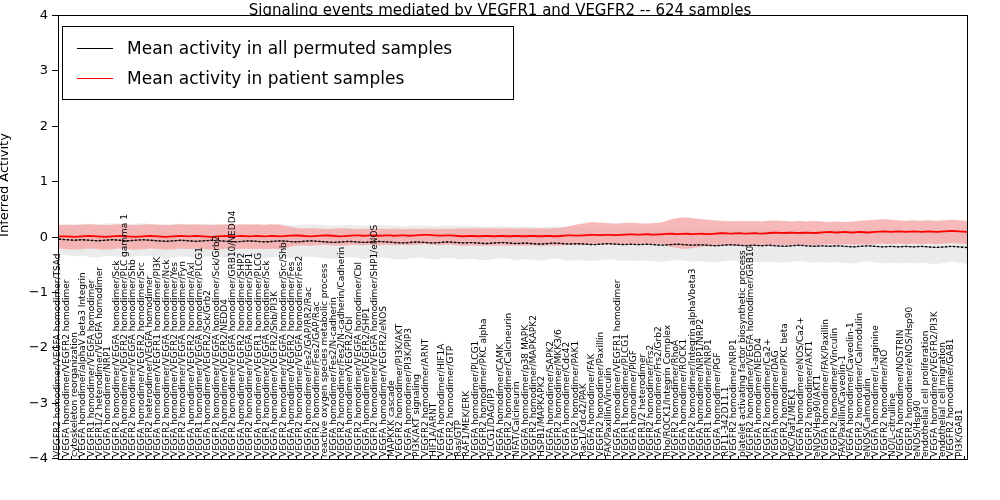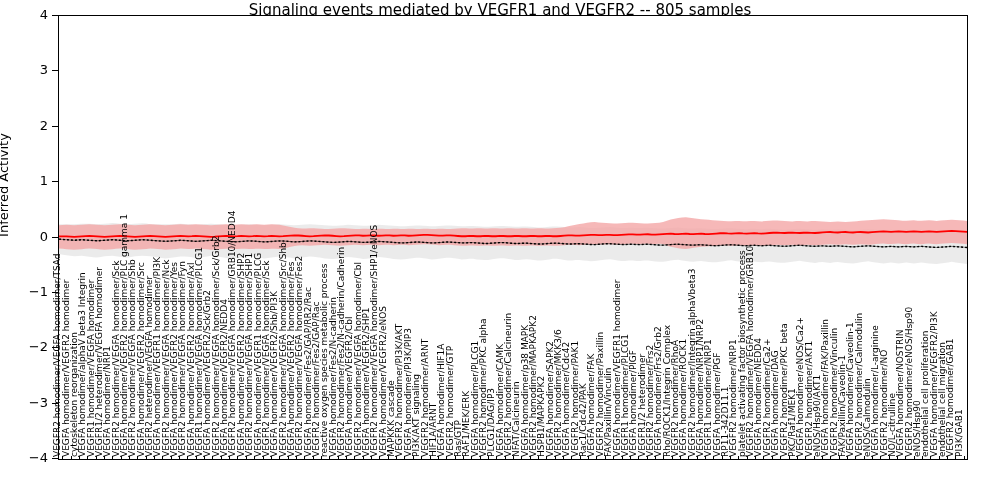--- a/index.html
+++ b/index.html
@@ -40,21 +40,21 @@
       margin-right:14px;margin-left:4px;}
   .legend-text{font-size:17px;white-space:nowrap;}
 
   svg{display:block;}
 </style>
 </head>
 <body>
 
 <div id="fig">
 
-  <div id="chart-title">Signaling events mediated by VEGFR1 and VEGFR2 -- 805 samples</div>
+  <div id="chart-title">Signaling events mediated by VEGFR1 and VEGFR2 -- 624 samples</div>
 
   <div id="ylabel">
     <span>Inferred Activity</span>
   </div>
 
   <div id="ytick-layer">
       <div class="ytick-label" style="left: 18px; top: 15px;">4</div>
       <div class="ytick-mark" style="top: 15px;"></div>
       <div class="ytick-label" style="left: 18px; top: 70.375px;">3</div>
       <div class="ytick-mark" style="top: 70.375px;"></div>
@@ -298,15 +298,25 @@
       <div class="xtl" style="left: 880.78px;">VEGFA homodimer/VEGFR2/PI3K</div>
       <div class="xtick-mark" style="left: 880.78px;"></div>
       <div class="xtl" style="left: 889.128px;">endothelial cell migration</div>
       <div class="xtick-mark" style="left: 889.128px;"></div>
       <div class="xtl" style="left: 897.477px;">VEGFR2 homodimer/GAB1</div>
       <div class="xtick-mark" style="left: 897.477px;"></div>
       <div class="xtl" style="left: 905.826px;">PI3K/GAB1</div>
       <div class="xtick-mark" style="left: 905.826px;"></div>
     </div>
 
+  <div id="legend">
+    <div class="legend-row">
+      <span class="legend-line" id="lg0" style="border-top-color: rgb(0, 0, 0);"></span>
+      <span class="legend-text">Mean activity in all permuted samples</span>
+    </div>
+    <div class="legend-row">
+      <span class="legend-line" id="lg1" style="border-top-color: rgb(255, 0, 0);"></span>
+      <span class="legend-text">Mean activity in patient samples</span>
+    </div>
+  </div>
 
 
 </div>
 
 </body></html>

